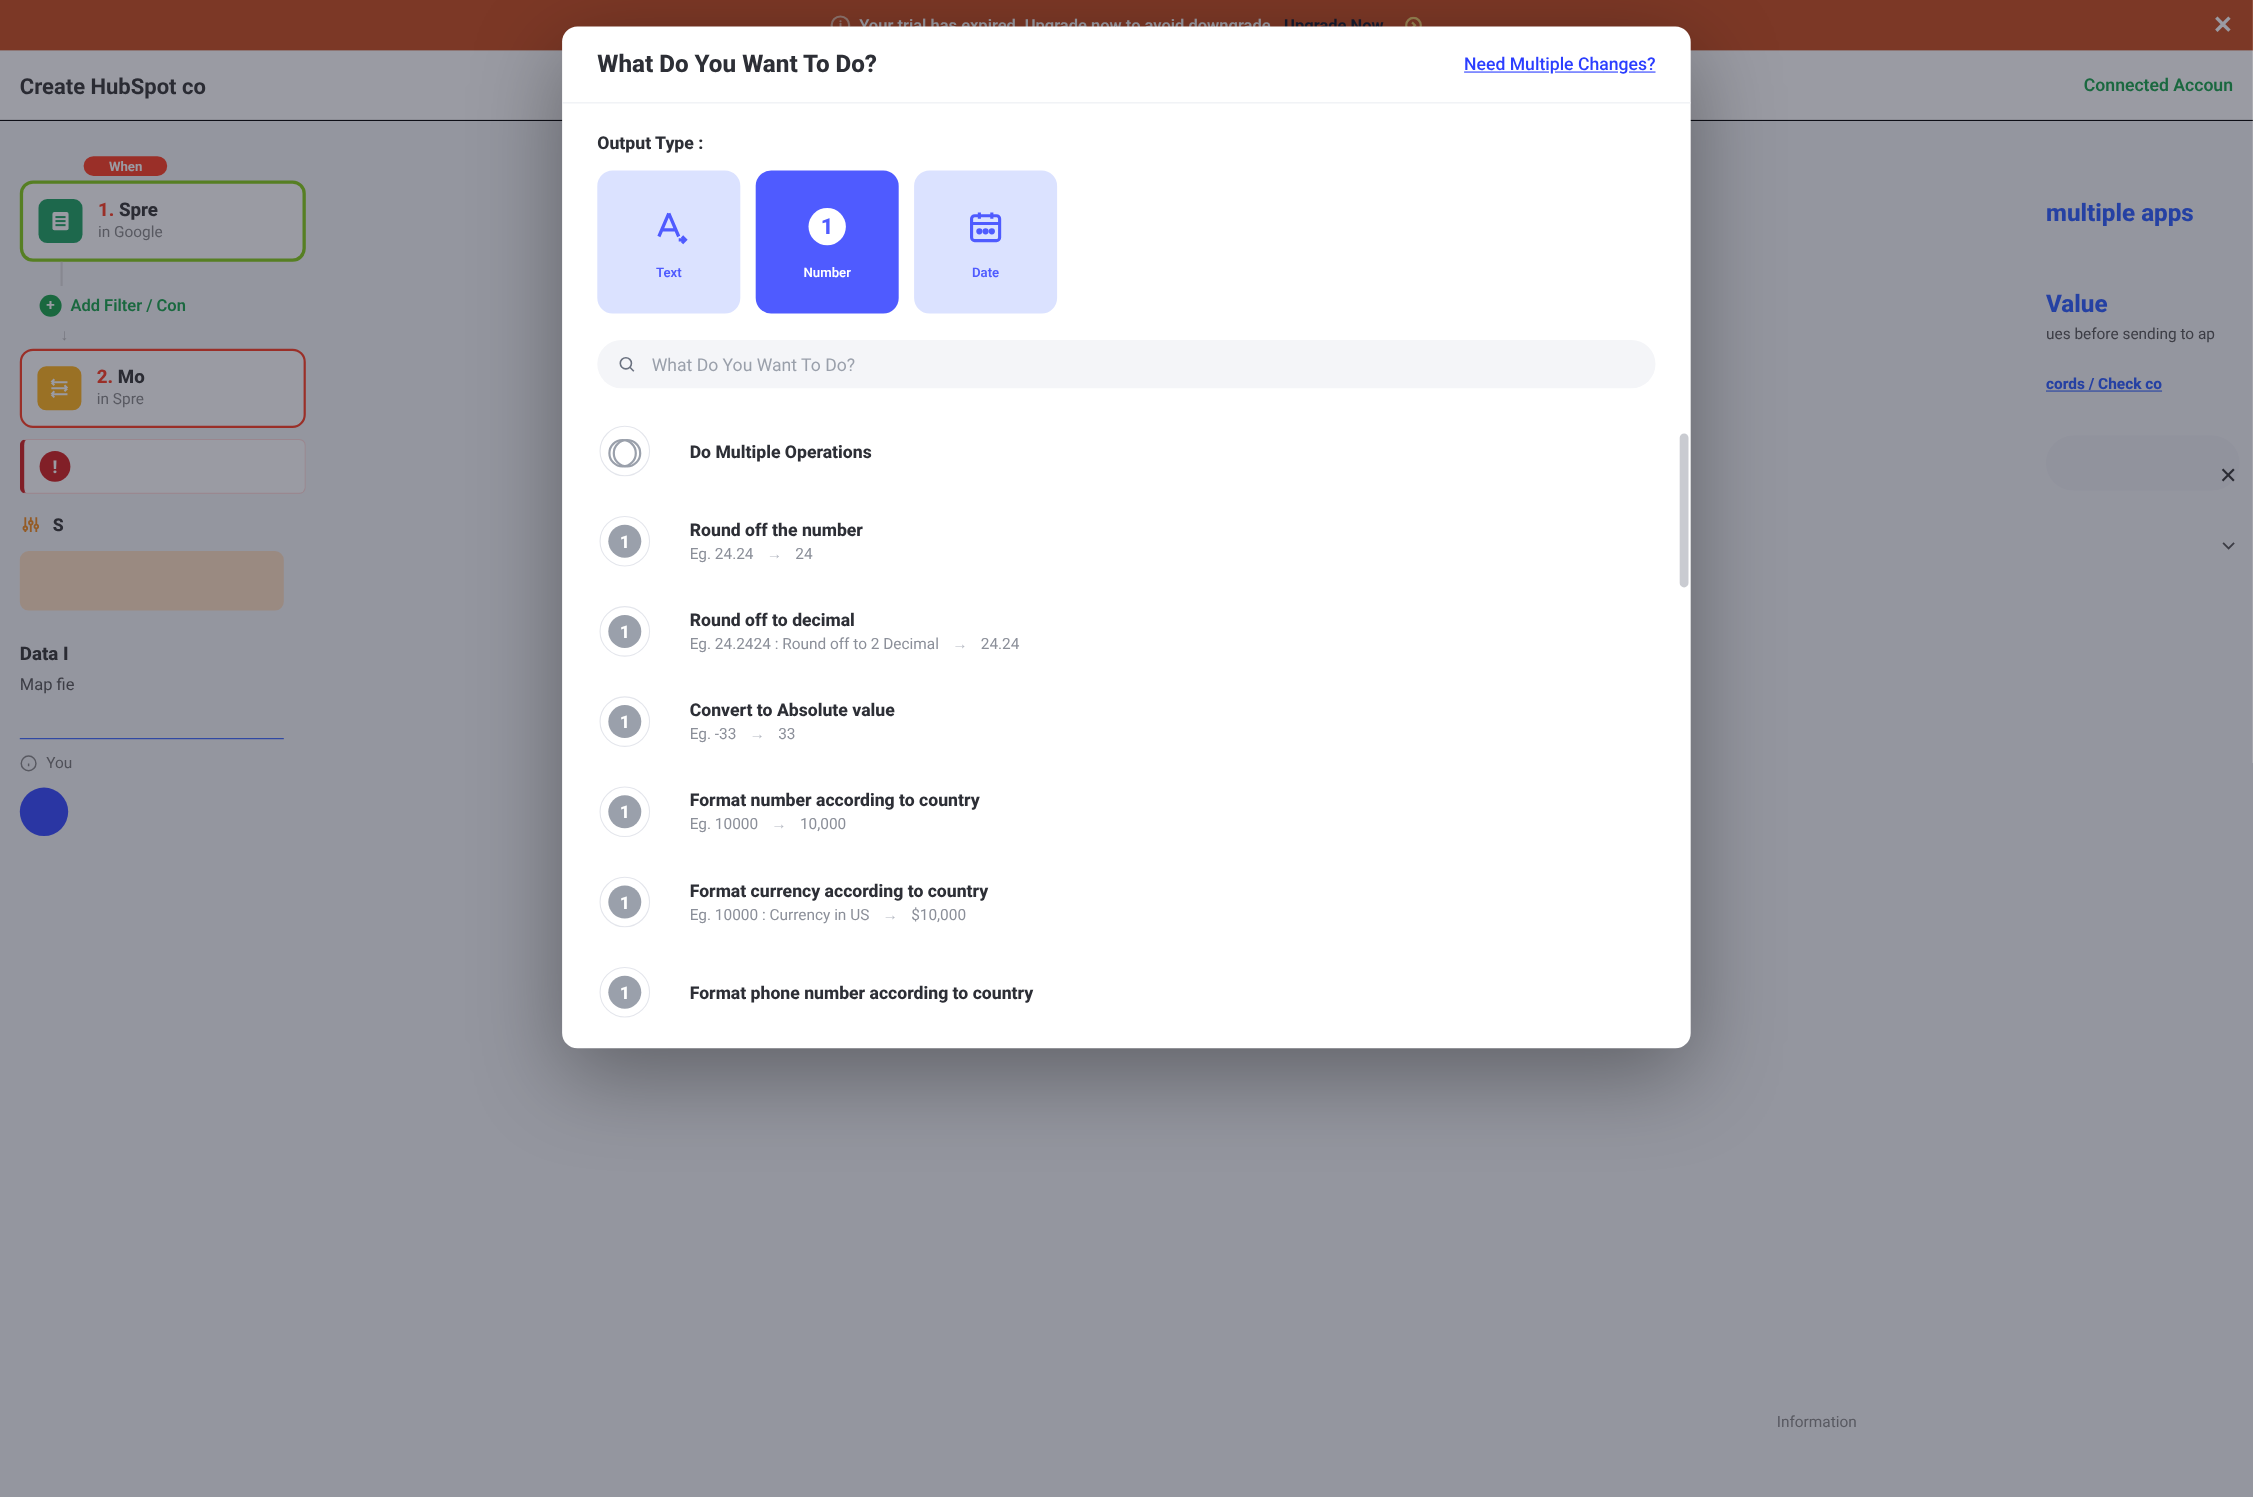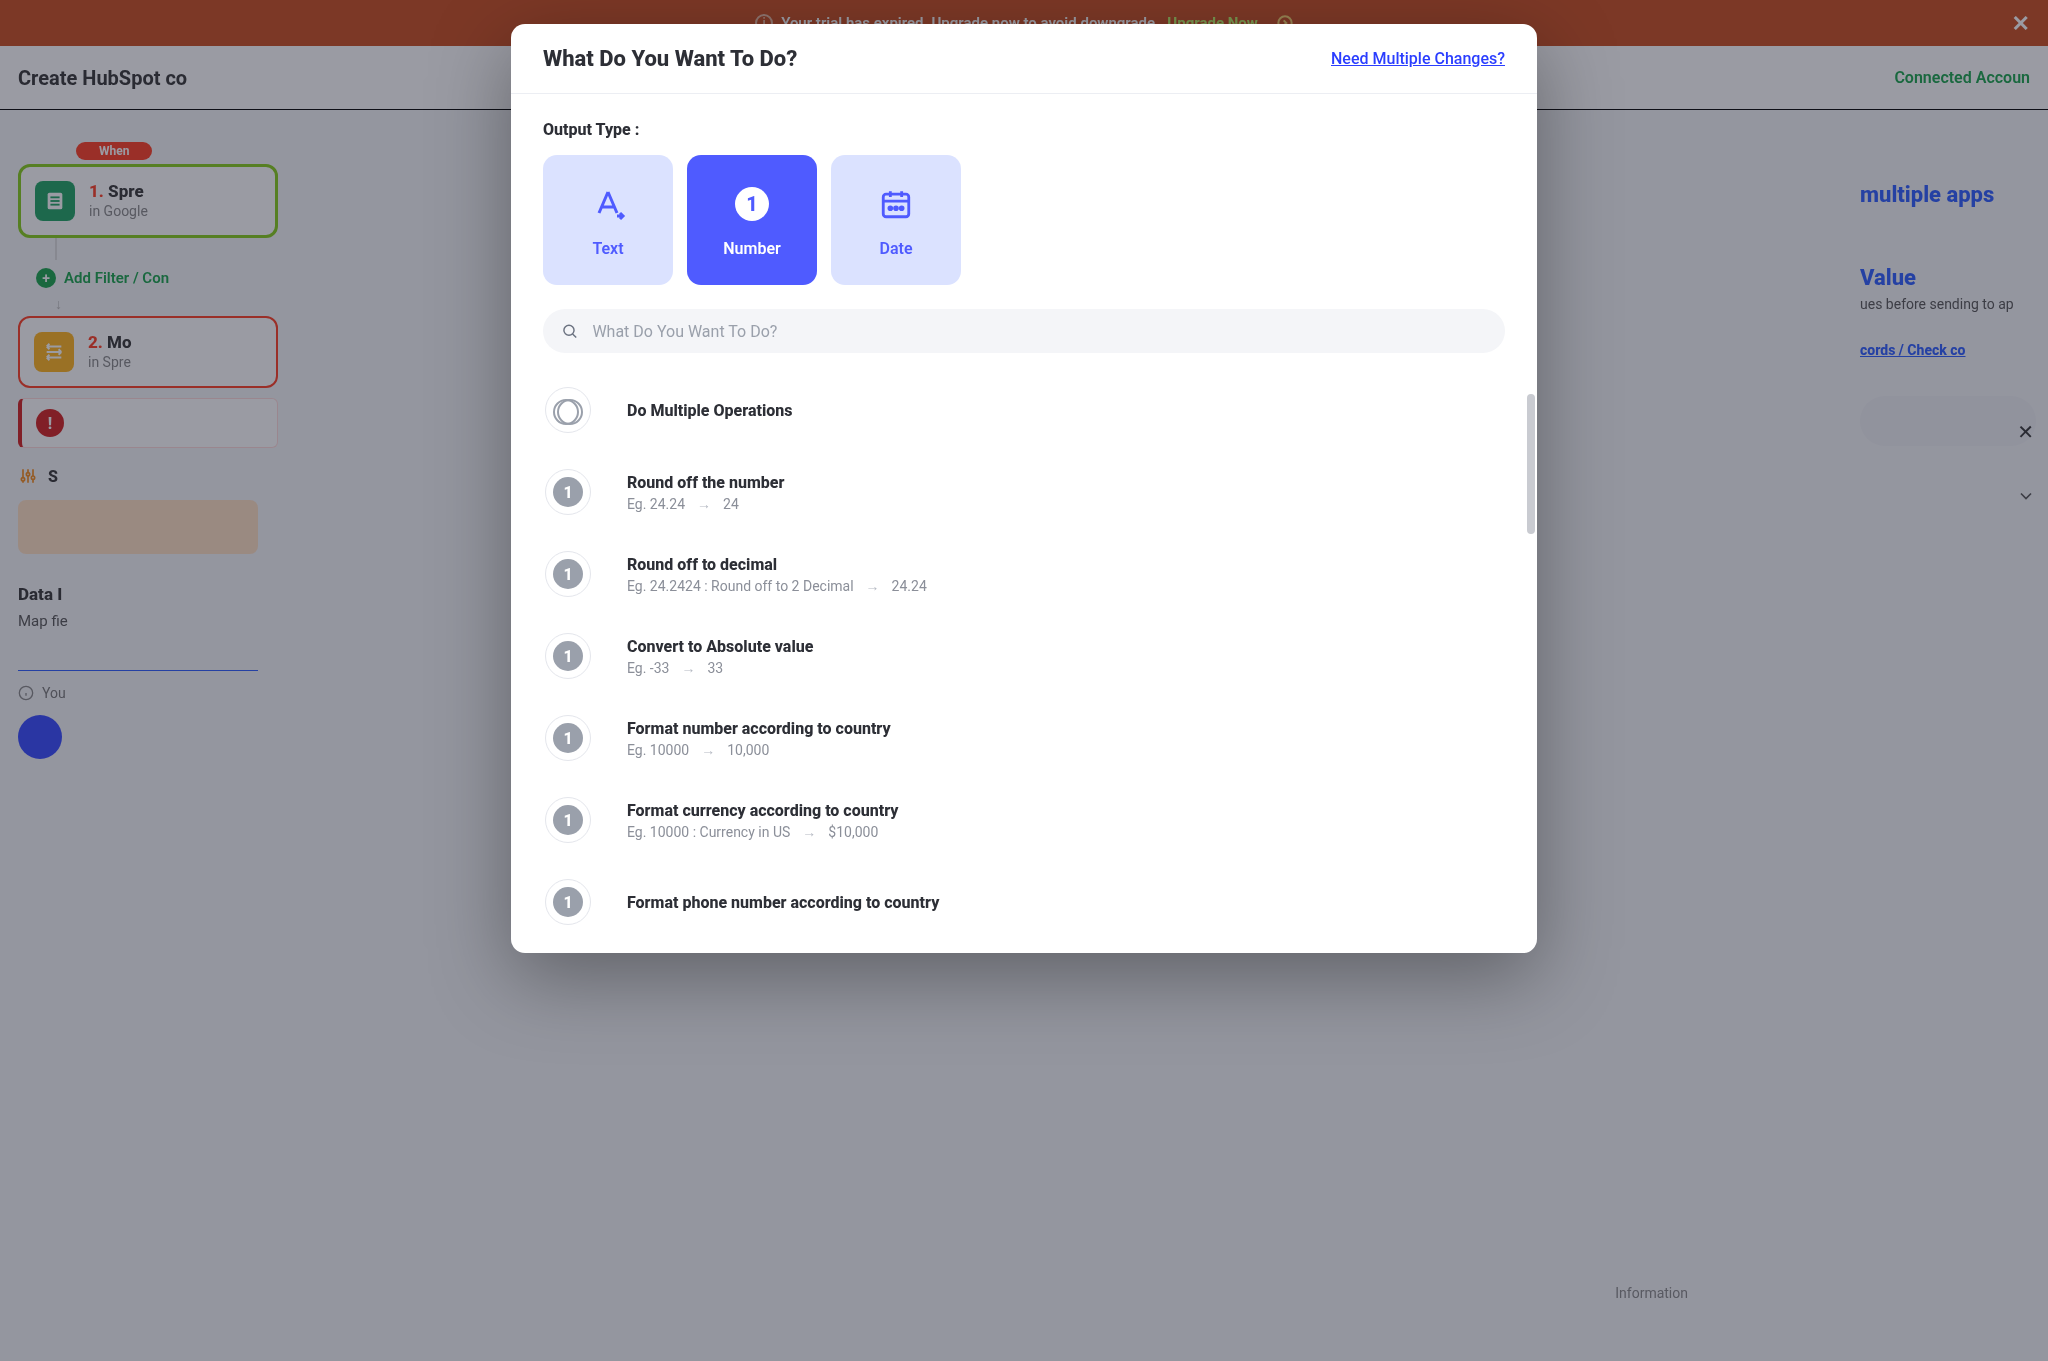--- a/index.html
+++ b/index.html
@@ -7,21 +7,21 @@
 
 
 .bg {
   position: absolute; inset: 0; filter: none;
 }
 .bg-banner {
   background: #c84b1c; height: 46px; display: flex; align-items: center; justify-content: center;
   color: #fff; font-size: 15px; font-weight: 600; gap: 8px;
 }
 .bg-banner .info { width: 18px; height: 18px; border: 2px solid #e9b99f; border-radius: 50%; display: flex; align-items: center; justify-content: center; font-size: 12px; color:#e9b99f; font-weight: 700; }
-.bg-banner .upgrade-link { color: #bef264; font-weight: 700; display:flex; align-items:center; gap:19px;}
+.bg-banner .upgrade-link { color: #0f172a; font-weight: 700; display:flex; align-items:center; gap:19px;}
 .bg-banner .close-banner { position: absolute; right: 18px; color: #fff; font-size: 22px; cursor: pointer; }
 
 .bg-header {
   height: 62px; background: #fff; display:flex; align-items:center; justify-content: space-between; padding: 0 18px; border-bottom: 1px solid #e8e9ee;
 }
 .bg-logo { font-size: 26px; font-weight: 800; color: #2b2b2b; position: relative; }
 .bg-logo::after { content:""; position:absolute; left:0; right:0; bottom:-4px; height:3px; background:#2b2b2b; }
 .bg-logo .dots { color:#f06b1b; }
 .bg-header-right { display:flex; align-items:center; gap:16px; }
 .bg-upgrade-btn { background:#ff3b1f; color:#fff; border:none; border-radius: 24px; padding: 10px 22px; font-weight:700; font-size:15px; }
@@ -77,21 +77,21 @@
 .modal-head { display:flex; justify-content: space-between; align-items:center; padding: 22px 32px; border-bottom: 1px solid #eceef3; }
 .modal-title { font-size: 22px; font-weight: 800; color: #2d2f36; }
 .modal-head .link { color: #2b3eff; font-size: 16px; font-weight: 500; }
 .modal-body { padding: 26px 32px 10px 32px; overflow-y:auto; }
 
 .output-label { font-weight: 800; color:#2d2f36; font-size:16px; margin-bottom: 16px; }
 .type-row { display:flex; gap:14px; }
 .type-card { width:130px; height:130px; border-radius:14px; display:flex; flex-direction:column; align-items:center; justify-content:center; gap:14px; cursor:pointer; }
 .type-card.inactive { background:#dbe2ff; color:#4f5bff; }
 .type-card.active { background:#4f5bff; color:#fff; }
-.type-card .lab { font-size:16px; font-weight:600; }
+.type-card .lab { font-size:12px; font-weight:600; }
 .type-card .ig { width:42px; height:42px; display:flex; align-items:center; justify-content:center; }
 
 .search-wrap { margin-top: 24px; background:#f4f5f8; border-radius: 24px; height:44px; display:flex; align-items:center; padding: 0 18px; gap:14px; }
 .search-wrap svg { color:#6b7280; }
 .search-wrap input { border:none; background:transparent; outline:none; font-size:16px; color:#333; width:100%; }
 .search-wrap input::placeholder{ color:#9aa0ab; }
 
 .ops { margin-top: 16px; }
 .op-row { display:flex; align-items:center; gap:36px; padding: 18px 0 18px 2px; cursor:pointer; }
 .op-icon { width:46px; height:46px; border-radius:50%; border:1px solid #e4e6ec; background:#fff; display:flex; align-items:center; justify-content:center; color:#9aa0ab; flex-shrink:0;}

